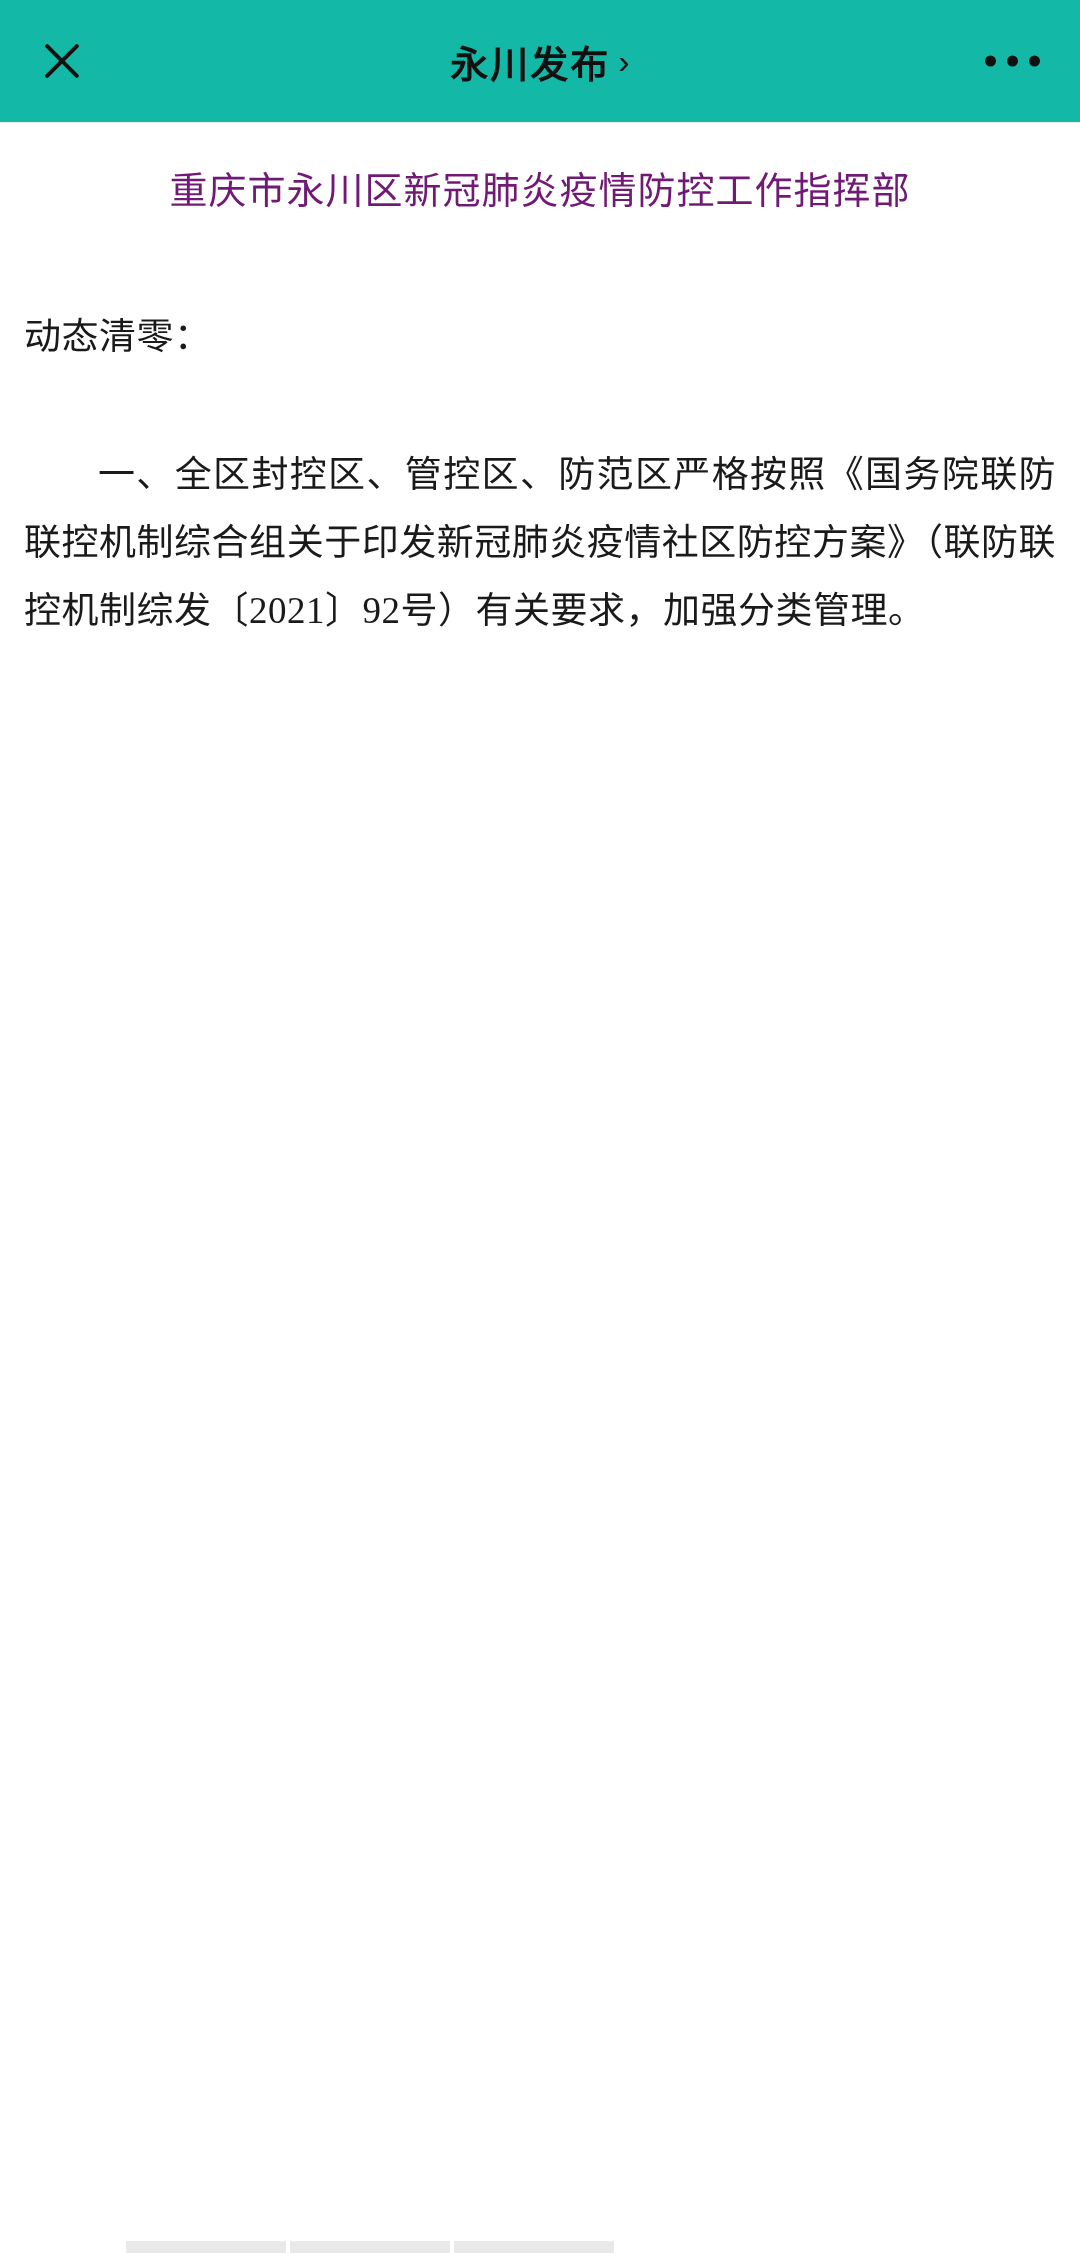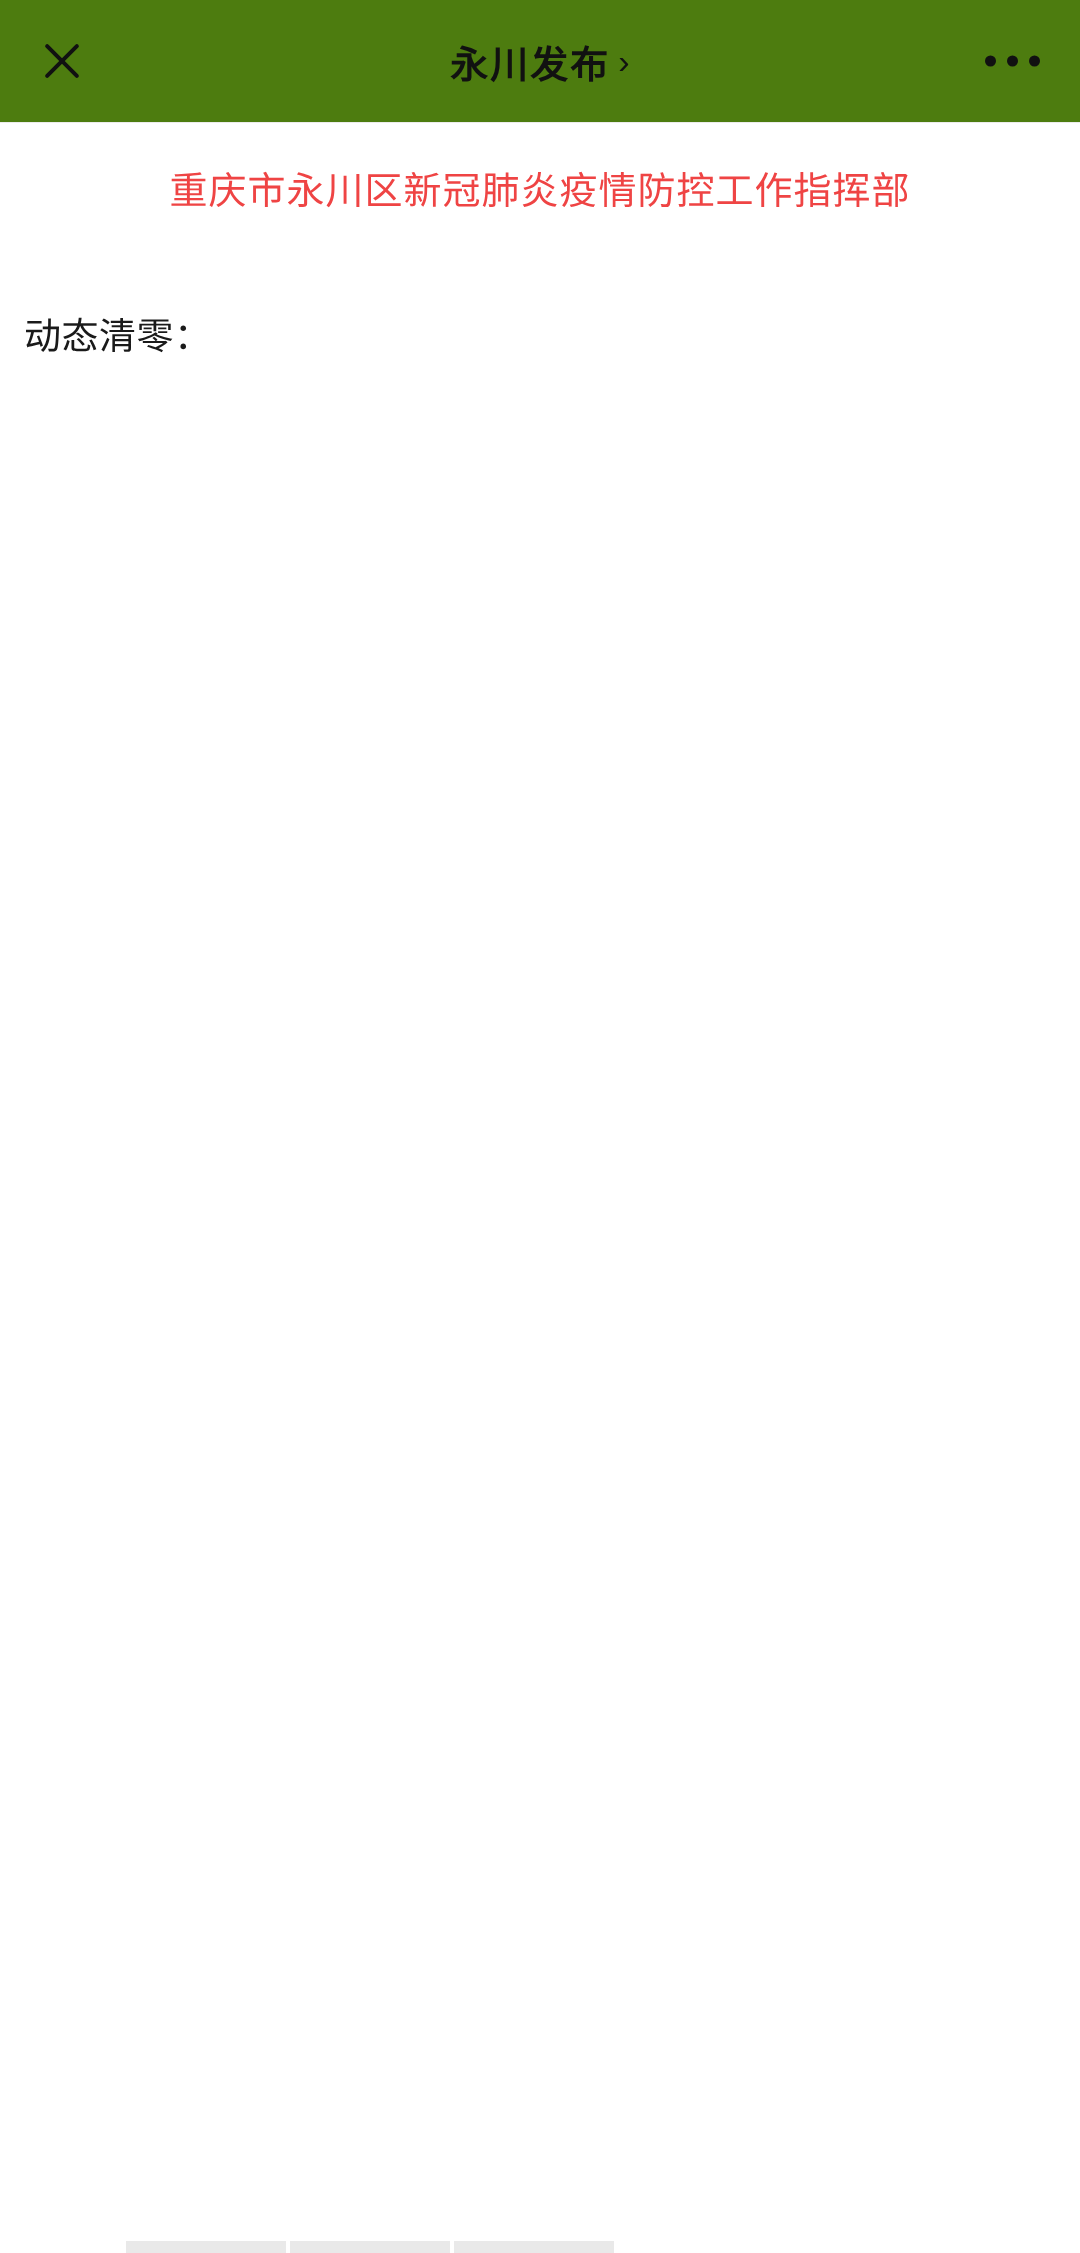--- a/index.html
+++ b/index.html
@@ -13,21 +13,21 @@
     font-family: "Liberation Serif", "DejaVu Serif", serif;
     color: #1a1a1a;
     overflow: hidden;
     position: relative;
   }
 
   
   .navbar {
     position: relative;
     height: 122px;
-    background: #4d7c0f;
+    background: #14b8a6;
     display: flex;
     align-items: center;
     justify-content: center;
     box-sizing: border-box;
   }
   .nav-close {
     position: absolute;
     left: 34px;
     top: 50%;
     transform: translateY(-50%);
@@ -95,21 +95,21 @@
     padding: 0 24px;
     box-sizing: border-box;
   }
 
   .doc-title {
     margin-top: 34px;
     text-align: center;
     font-size: 38px;
     line-height: 68px;
     letter-spacing: 1px;
-    color: #ef4444;
+    color: #701a75;
     font-family: "Liberation Serif", "DejaVu Serif", serif;
   }
   .doc-title div { white-space: nowrap; }
 
   .para {
     font-size: 37px;
     line-height: 68px;
     letter-spacing: 0.5px;
     color: #1a1a1a;
     text-align: justify;
@@ -169,20 +169,21 @@
 
 <div class="article">
 
   <div class="doc-title">
     <div>重庆市永川区新冠肺炎疫情防控工作指挥部</div>
   </div>
 
   <p class="para salutation">动态清零：</p>
 
 
+  <p class="para indent gap-big">一、全区封控区、管控区、防范区严格按照《国务院联防联控机制综合组关于印发新冠肺炎疫情社区防控方案》（联防联控机制综发〔2021〕92号）有关要求，加强分类管理。</p>
 
 
 </div>
 
 <div class="bottom-bar">
   <div class="bottom-seg seg-a"></div>
   <div class="bottom-seg seg-b"></div>
   <div class="bottom-seg seg-c"></div>
 </div>
 

